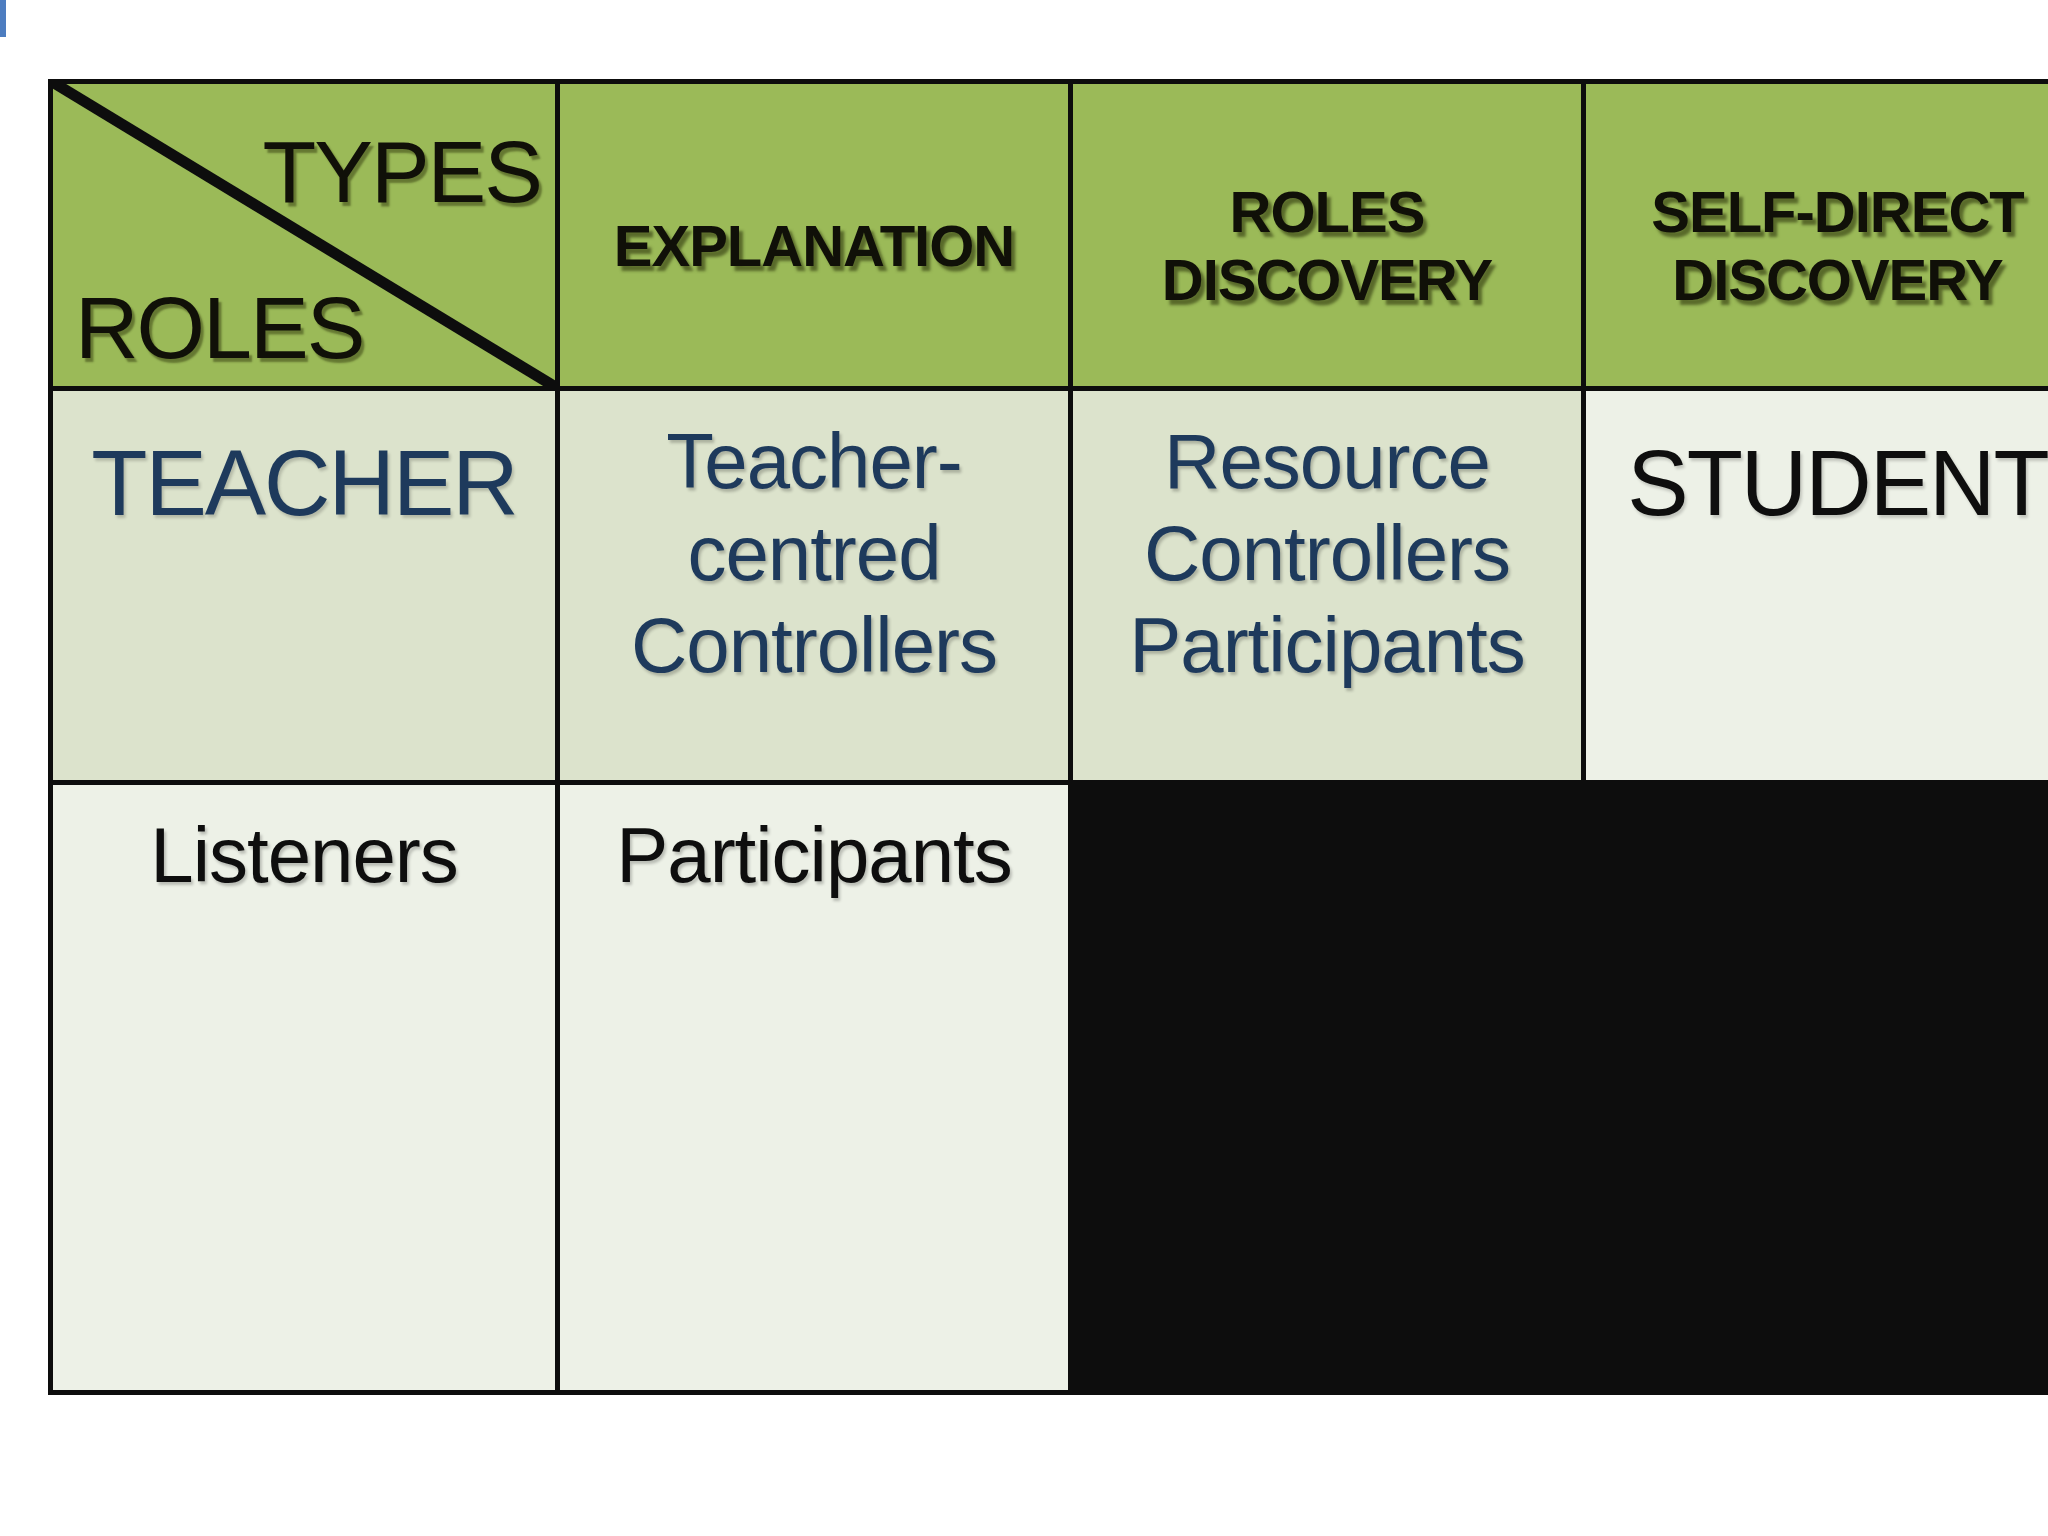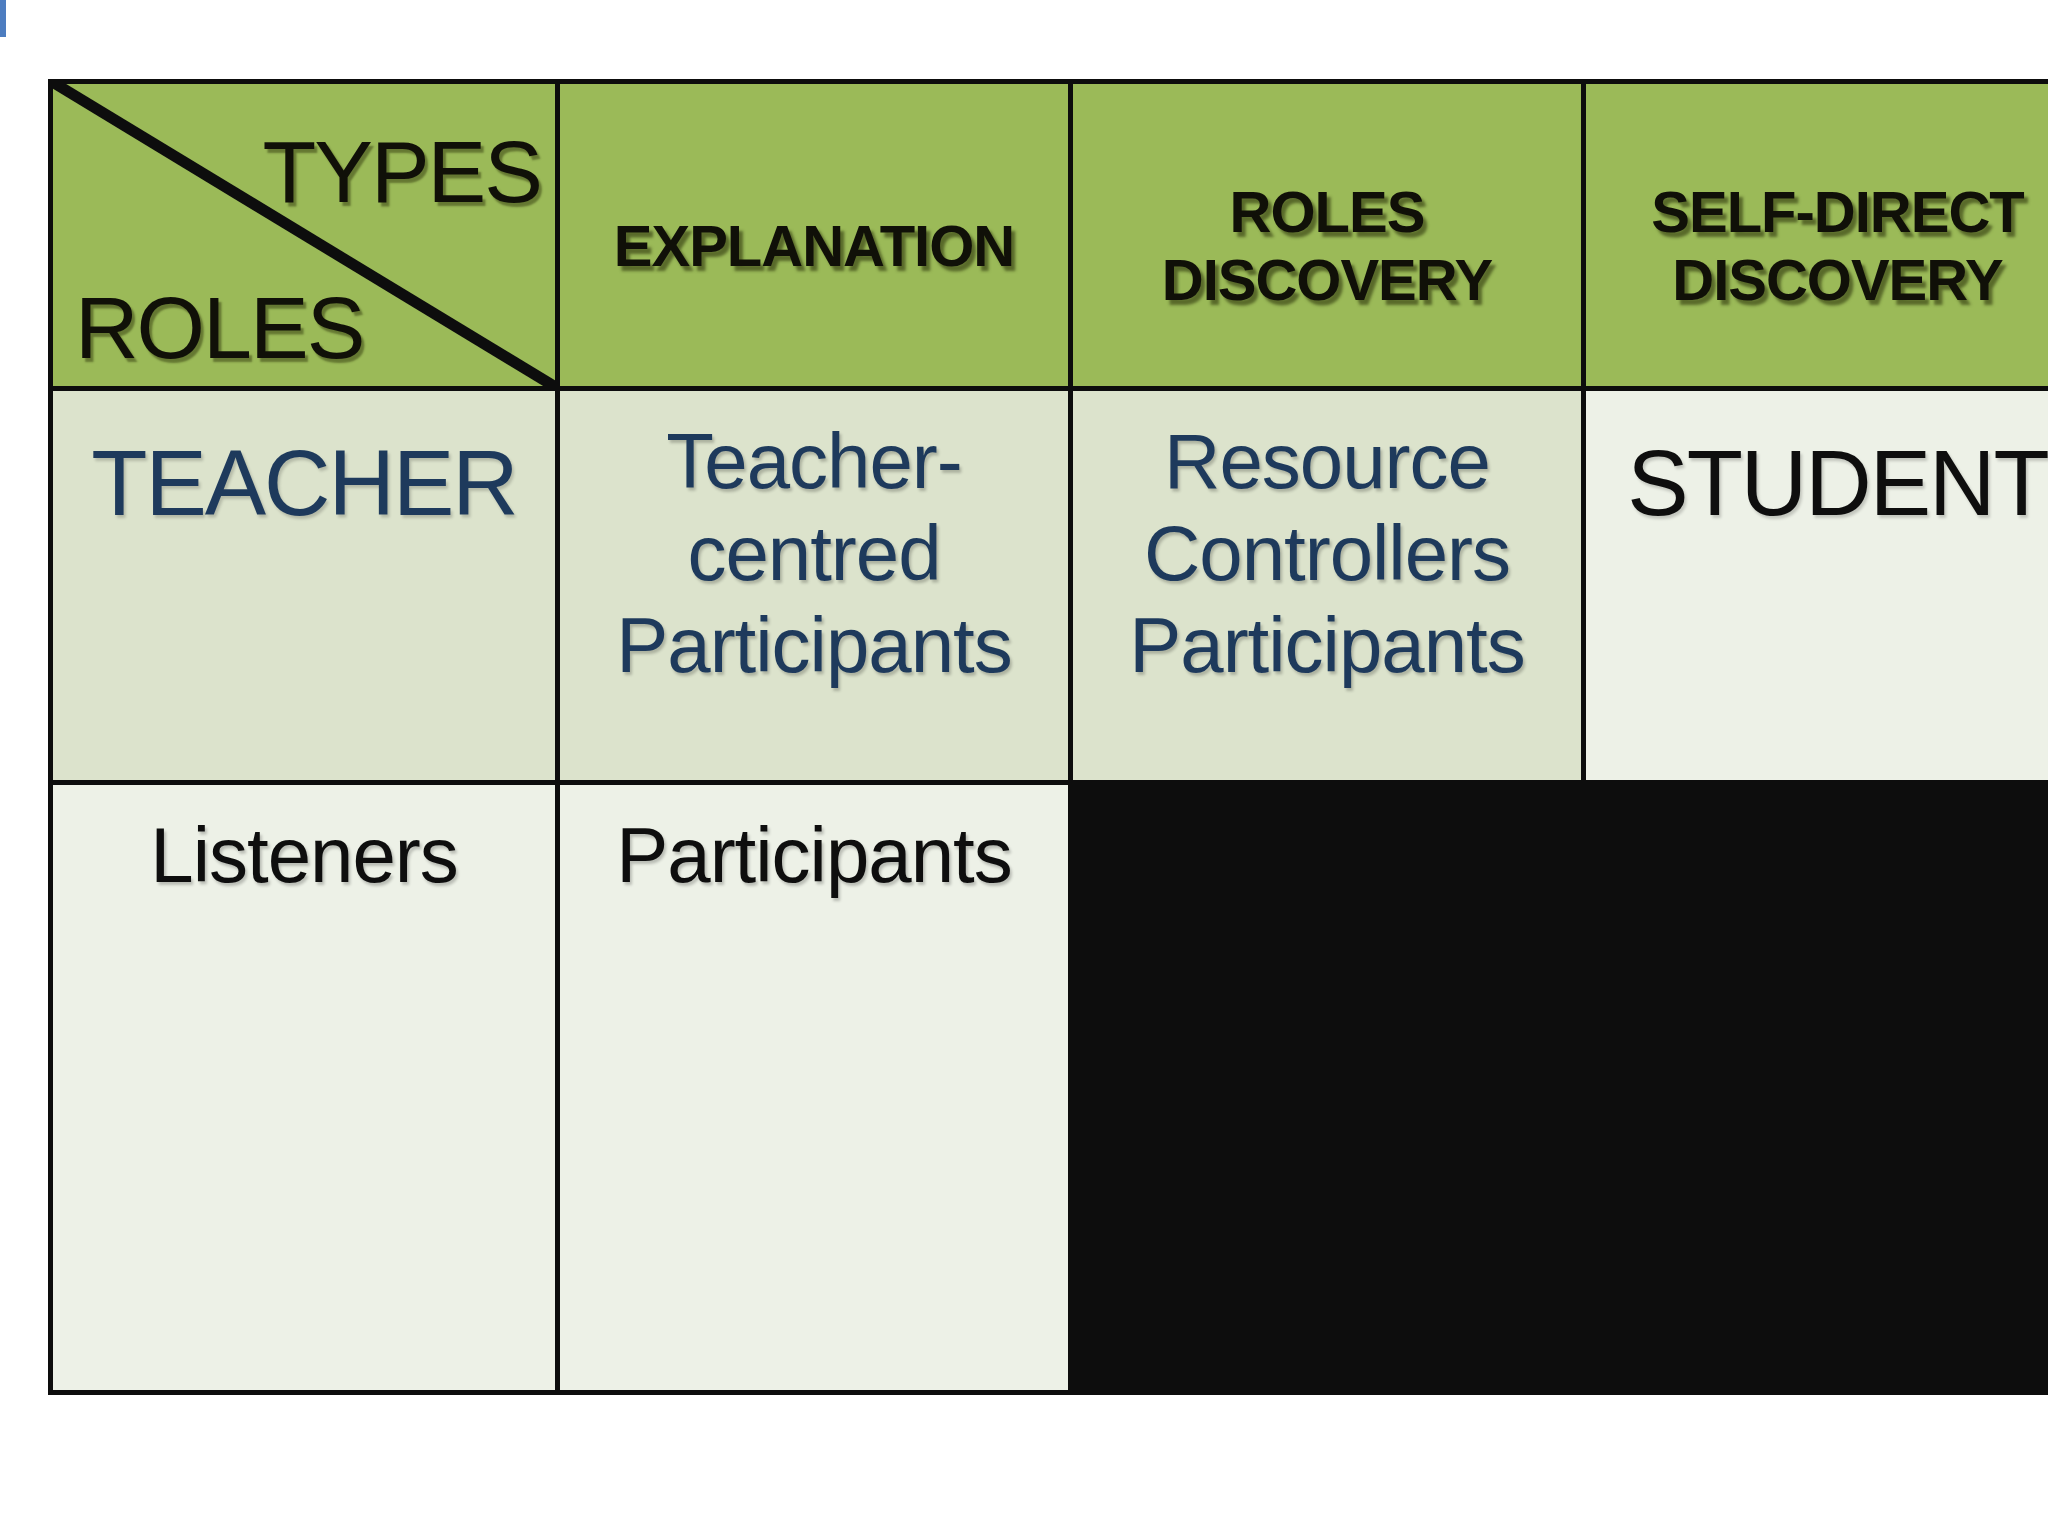--- a/index.html
+++ b/index.html
@@ -102,21 +102,21 @@
     <div class="cell head">ROLES
 DISCOVERY</div>
 
     <div class="cell head">SELF-DIRECT
 DISCOVERY</div>
 
     <div class="cell t-row rowlabel">TEACHER</div>
 
     <div class="cell t-row body">Teacher-
 centred
-Participants</div>
+Controllers</div>
 
     <div class="cell t-row body">Resource
 Controllers
 Participants</div>
 
 
     <div class="cell s-row rowlabel">STUDENT</div>
 
     <div class="cell s-row body">Listeners</div>
 

